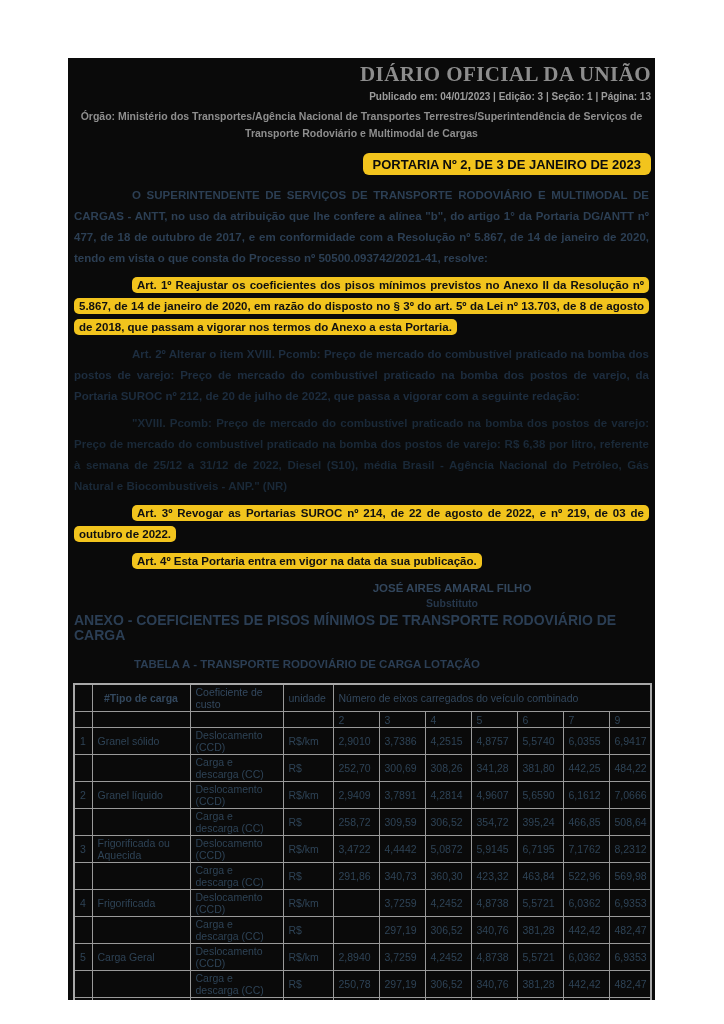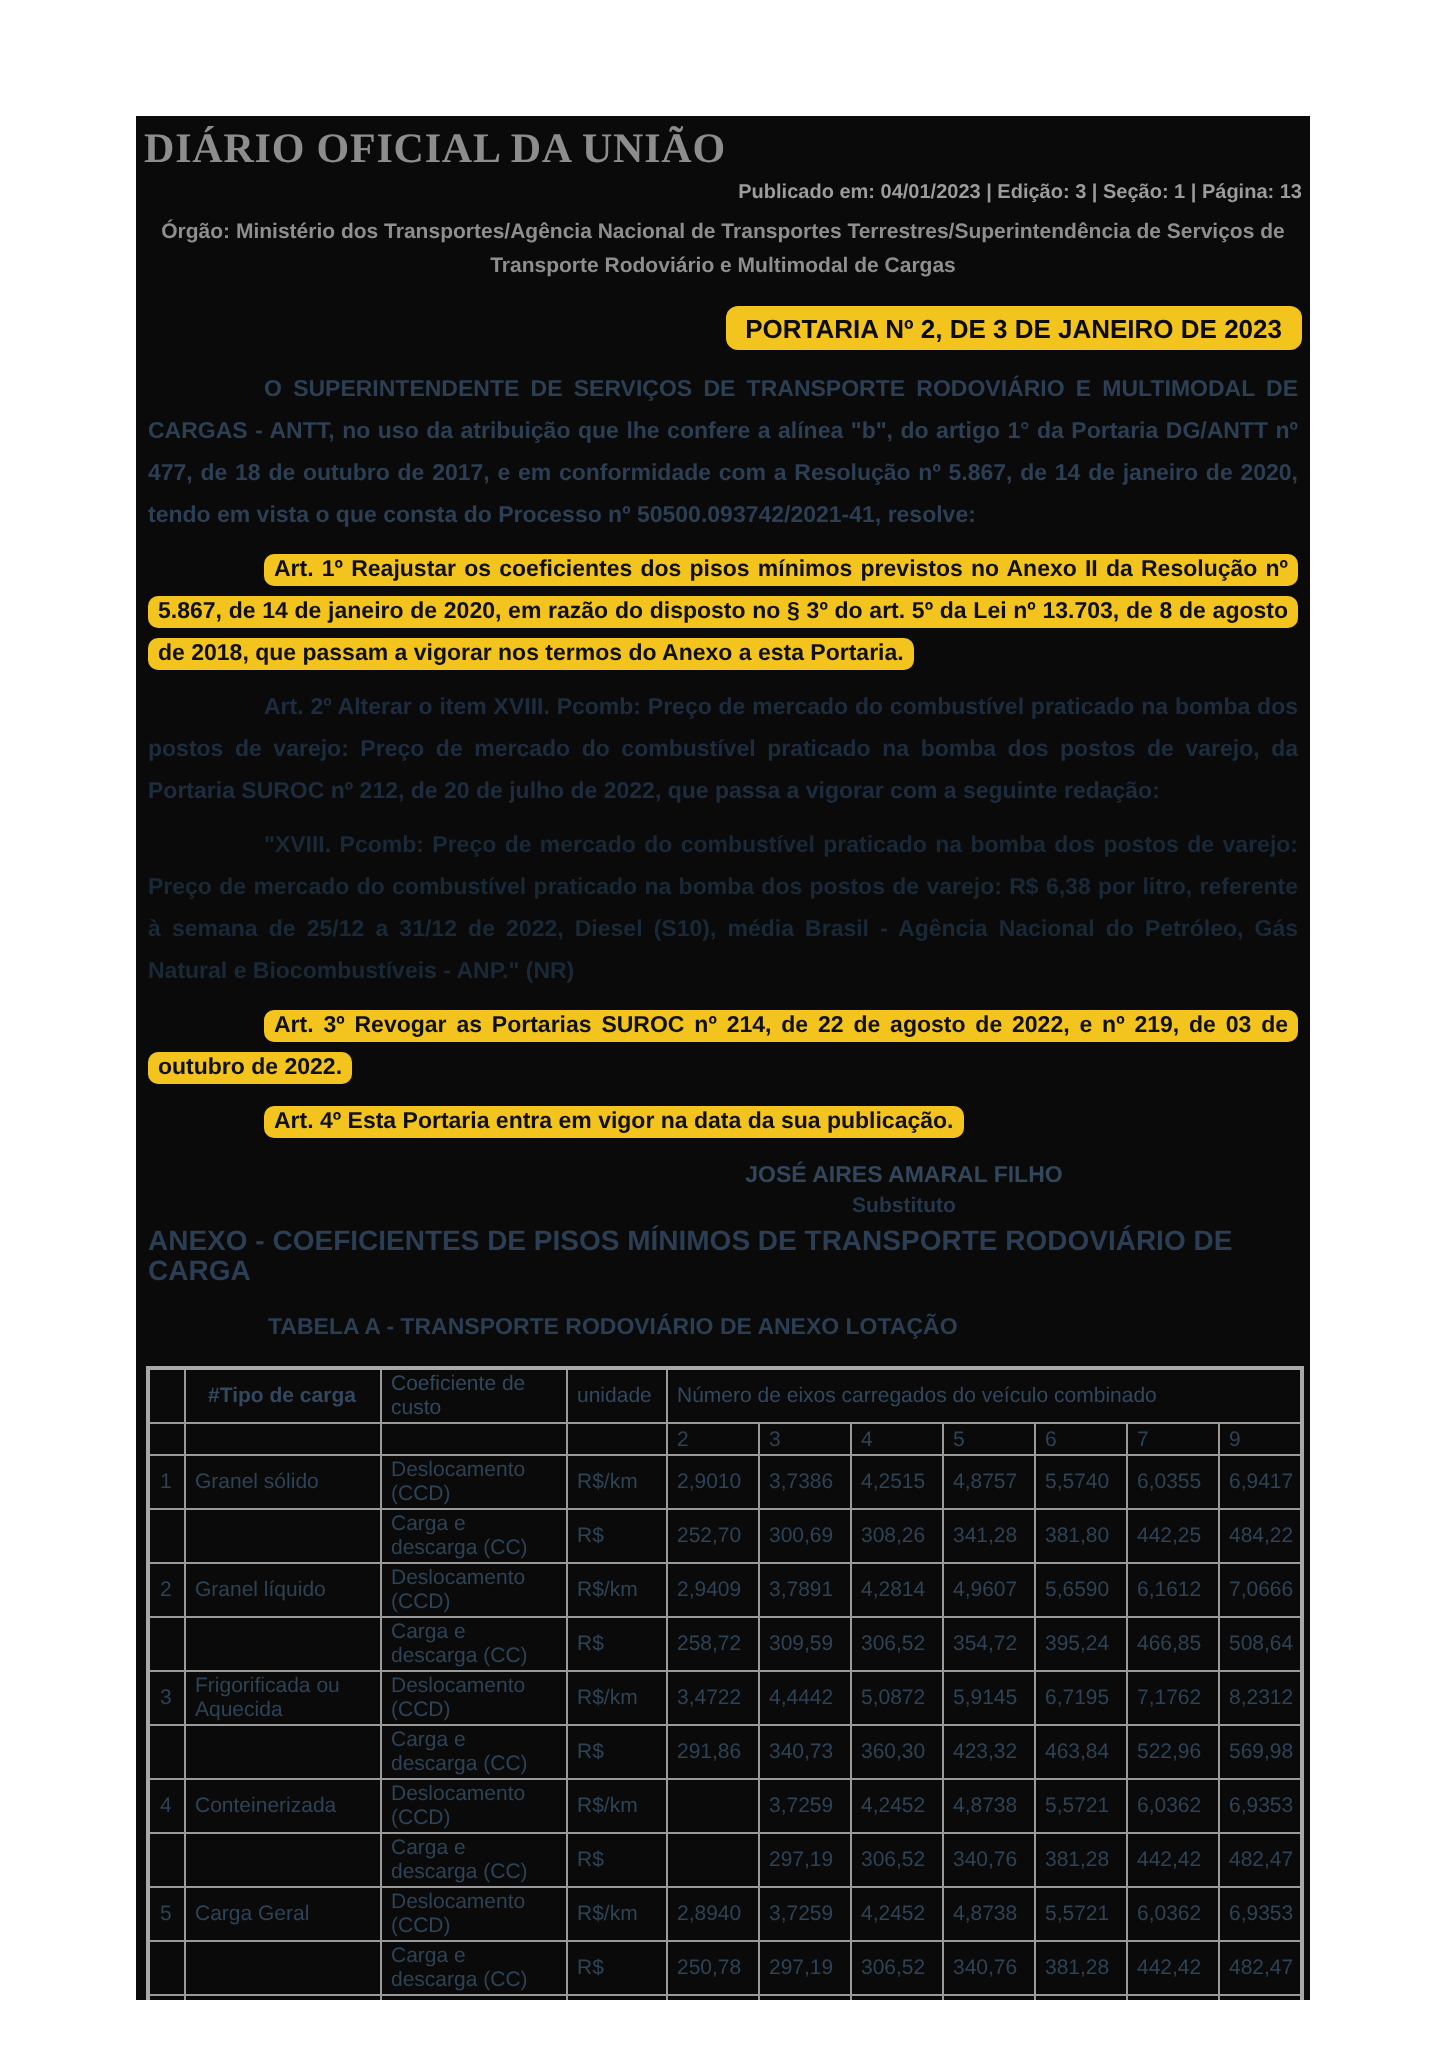--- a/index.html
+++ b/index.html
@@ -4,21 +4,21 @@
 <style>
   * { margin:0; padding:0; box-sizing:border-box; }
   html,body { width:724px; height:1024px; background:#ffffff; font-family:"Liberation Sans",sans-serif; position:relative; overflow:hidden; }
 
   .doc-panel {
     position:absolute; left:68px; top:58px; width:587px; height:942px;
     background:#0a0a0a; overflow:hidden; padding:0 4px;
   }
 
   .masthead-title {
-    margin-top:4px; text-align:left;
+    margin-top:4px; text-align:right;
     font-family:"Liberation Serif",serif; font-weight:bold;
     font-size:21px; line-height:24px; color:#8d8d8d; letter-spacing:0.4px;
   }
   .pub-meta {
     text-align:right; font-size:10px; line-height:13px; font-weight:600;
     color:#9c9c9c; margin-top:4px;
   }
   .organ-line {
     text-align:center; font-size:10.5px; line-height:17px; font-weight:700;
     color:#8e8e8e; margin:5px auto 0; max-width:566px;
@@ -99,21 +99,21 @@
     <p class="para"><mark class="hl">Art. 3º Revogar as Portarias SUROC nº 214, de 22 de agosto de 2022, e nº 219, de 03 de outubro de 2022.</mark></p>
 
     <p class="para"><mark class="hl">Art. 4º Esta Portaria entra em vigor na data da sua publicação.</mark></p>
 
     <div class="signature">
       <div class="sig-name">JOSÉ AIRES AMARAL FILHO</div>
       <div class="sig-role">Substituto</div>
     </div>
 
     <div class="annex-title">ANEXO - COEFICIENTES DE PISOS MÍNIMOS DE TRANSPORTE RODOVIÁRIO DE CARGA</div>
-    <div class="table-title">TABELA A - TRANSPORTE RODOVIÁRIO DE ANEXO LOTAÇÃO</div>
+    <div class="table-title">TABELA A - TRANSPORTE RODOVIÁRIO DE CARGA LOTAÇÃO</div>
   </div>
 
   <table class="coef">
     <colgroup>
       <col style="width:18px">
         <col style="width:98px">
         <col style="width:93px">
         <col style="width:50px">
       <col style="width:46px">
         <col style="width:46px">
@@ -219,21 +219,21 @@
           <td>291,86</td>
           <td>340,73</td>
           <td>360,30</td>
           <td>423,32</td>
           <td>463,84</td>
           <td>522,96</td>
           <td>569,98</td>
         </tr>
         <tr>
           <td>4</td>
-          <td>Conteinerizada</td>
+          <td>Frigorificada</td>
           <td>Deslocamento (CCD)</td>
           <td>R$/km</td>
           <td></td>
           <td>3,7259</td>
           <td>4,2452</td>
           <td>4,8738</td>
           <td>5,5721</td>
           <td>6,0362</td>
           <td>6,9353</td>
         </tr>

